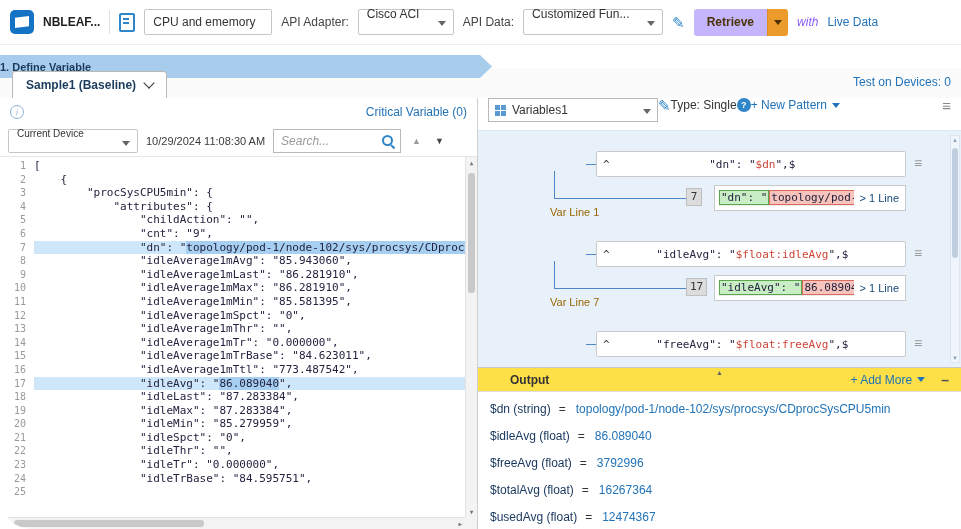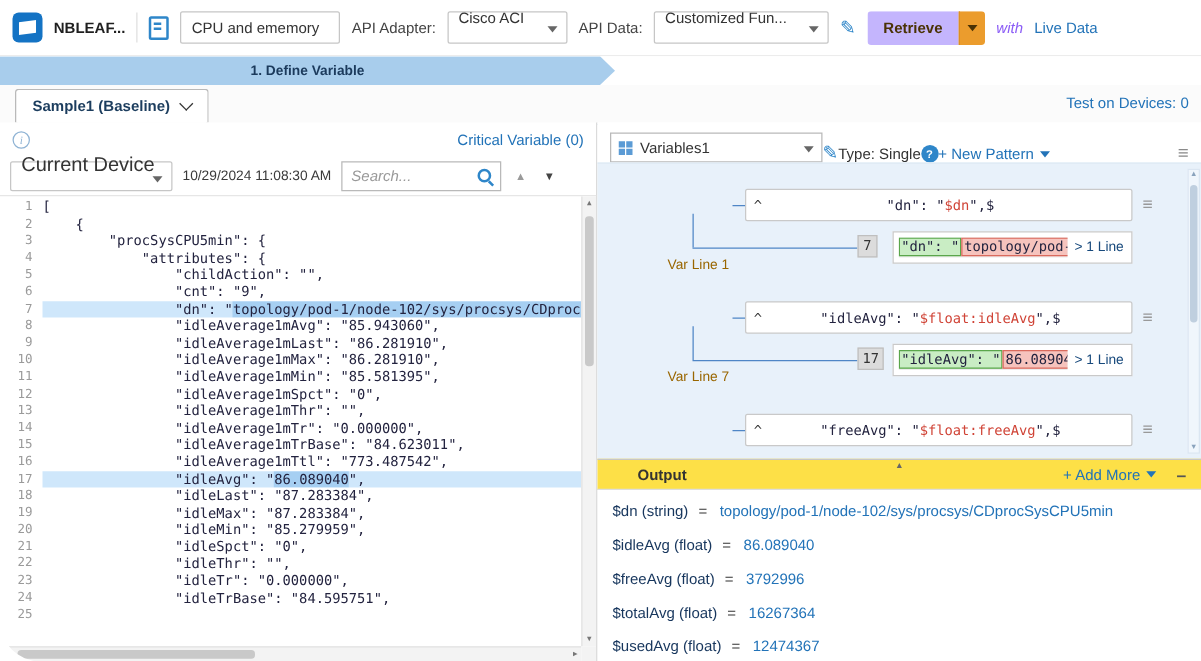--- a/index.html
+++ b/index.html
@@ -28,21 +28,21 @@
   .pencil{color:#2e86c9;font-size:15px;line-height:15px;}
   .retrieve{display:flex;height:27px;border-radius:3px;overflow:hidden;flex:none;}
   .retrieve-main{background:#c4b5fd;color:#4a3205;font-weight:bold;padding:0 13px;line-height:27px;}
   .retrieve-caret{background:#eb9c2d;width:20px;position:relative;border-left:1px solid #dd8f1f;}
   .retrieve-caret::after{content:"";position:absolute;left:6px;top:11px;border-left:4px solid transparent;
                          border-right:4px solid transparent;border-top:5px solid #4a3205;}
   .with{font-style:italic;color:#8b5cf6;}
   .live-data{color:#2273b8;}
   
   .steps{position:absolute;top:45px;left:0;right:0;height:23px;background:#fff;}
-  .step{position:absolute;top:0;height:23px;display:flex;align-items:center;justify-content:center;
+  .step{position:absolute;top:10px;height:23px;display:flex;align-items:center;justify-content:flex-start;
         font-size:11px;font-weight:bold;color:#1b3a5c;cursor:pointer;}
   .step1{left:0;width:492px;background:#a8cdec;z-index:2;
          clip-path:polygon(0 0,calc(100% - 12px) 0,100% 50%,calc(100% - 12px) 100%,0 100%);}
   .step2{left:494px;right:0;background:#d7e9f8;
          clip-path:polygon(0 0,100% 0,100% 100%,0 100%,12px 50%);margin-top:42px;}
   
   .tabrow{position:absolute;top:68px;left:0;right:0;height:32px;background:#fbfbfb;
           border-bottom:1px solid #2e75b6;box-sizing:border-box;}
   .tab{position:absolute;left:12px;top:3px;height:27px;background:#fff;border:1px solid #b9b9b9;border-bottom:none;
        border-radius:3px 3px 0 0;display:flex;align-items:center;gap:9px;padding:0 13px;z-index:2;
@@ -54,21 +54,21 @@
   .left-panel{position:absolute;left:0;top:98px;width:478px;bottom:0;background:#fff;
               border-right:1px solid #cfcfcf;box-sizing:border-box;display:flex;flex-direction:column;}
   .right-panel{position:absolute;left:478px;top:98px;right:0;bottom:0;background:#fff;display:flex;flex-direction:column;}
   
   .lp-head{height:28px;display:flex;align-items:center;padding:0 10px;flex:none;}
   .info-icon{width:14px;height:14px;border:1px solid #8fb3d4;border-radius:50%;color:#8fb3d4;font-size:9px;
              font-style:italic;text-align:center;line-height:13px;box-sizing:border-box;
              font-family:"Liberation Serif",serif;}
   .critical{margin-left:auto;color:#2273b8;}
   .lp-controls{height:30px;display:flex;align-items:center;gap:8px;padding:0 8px;flex:none;}
-  .sel-device{width:130px;height:24px;font-size:16px;}
+  .sel-device{width:130px;height:24px;font-size:10px;}
   .timestamp{font-size:11px;color:#3a3a3a;white-space:nowrap;}
   .search-box{width:128px;height:24px;border:1px solid #b9b9b9;display:flex;align-items:center;
               padding:0 5px;gap:4px;box-sizing:border-box;background:#fff;}
   .search-box input{border:none;outline:none;flex:1;min-width:0;font-size:12px;font-style:italic;
                     font-family:"Liberation Sans",sans-serif;background:transparent;color:#555;}
   .search-box input::placeholder{color:#999;font-style:italic;}
   .search-icon{position:relative;width:14px;height:14px;flex:none;}
   .search-icon::before{content:"";position:absolute;left:1px;top:1px;width:7px;height:7px;
                        border:2px solid #2e86c9;border-radius:50%;}
   .search-icon::after{content:"";position:absolute;left:10px;top:10px;width:5px;height:2px;background:#2e86c9;
@@ -87,40 +87,40 @@
   .vscroll{position:absolute;right:0;top:0;bottom:12px;width:12px;background:#f3f3f3;border-left:1px solid #e2e2e2;
            box-sizing:border-box;display:flex;flex-direction:column;align-items:center;justify-content:space-between;
            font-size:6px;color:#777;padding:2px 0;}
   .vthumb{position:absolute;top:16px;left:2px;width:7px;height:120px;background:#c9c9c9;border-radius:3px;}
   .hscroll{position:absolute;left:0;right:12px;bottom:0;height:12px;background:#f3f3f3;border-top:1px solid #e2e2e2;
            box-sizing:border-box;display:flex;align-items:center;justify-content:space-between;
            font-size:6px;color:#777;padding:0 3px;}
   .hthumb{position:absolute;left:14px;top:2px;width:190px;height:7px;background:#c9c9c9;border-radius:3px;}
   .sb-corner{position:absolute;right:0;bottom:0;width:12px;height:12px;background:#f3f3f3;}
   
-  .rp-head{height:32px;display:flex;align-items:flex-end;padding:0 10px;gap:0;background:#fff;flex:none;}
+  .rp-head{height:32px;display:flex;align-items:flex-start;padding:0 10px;gap:0;background:#fff;flex:none;}
   .vars-select{width:170px;height:24px;border:1px solid #b9b9b9;display:flex;align-items:center;gap:6px;
                padding:0 20px 0 6px;position:relative;background:#fff;box-sizing:border-box;}
   .vars-select::after{content:"";position:absolute;right:6px;top:10px;border-left:4px solid transparent;
                       border-right:4px solid transparent;border-top:5px solid #666;}
   .grid-icon{width:11px;height:11px;display:grid;grid-template-columns:1fr 1fr;grid-template-rows:1fr 1fr;gap:1px;flex:none;}
   .grid-icon span{background:#5b9bd5;}
   .type-lbl{color:#333;white-space:nowrap;}
   .q-icon{width:14px;height:14px;background:#2e86c9;color:#fff;border-radius:50%;font-size:9px;font-weight:bold;
           text-align:center;line-height:14px;flex:none;}
   .new-pattern{color:#2273b8;display:flex;align-items:center;gap:5px;white-space:nowrap;}
   .np-caret{border-left:4px solid transparent;border-right:4px solid transparent;border-top:5px solid #2273b8;}
   .burger{color:#8a8a8a;font-size:15px;line-height:15px;}
   .rp-burger{margin-left:auto;}
   
   .pattern-area{flex:none;height:237px;background:#e8f1fa;border-top:1px solid #dde9f4;position:relative;
                 overflow:hidden;box-sizing:border-box;}
   .var-group{position:relative;height:60px;margin:0 0 30px 56px;width:372px;}
   .var-group:first-child{margin-top:20px;}
-  .vl-label{position:absolute;left:0;top:7px;width:54px;color:#996600;font-size:11px;white-space:nowrap;margin-top:48px;}
+  .vl-label{position:absolute;left:16px;top:7px;width:54px;color:#996600;font-size:11px;white-space:nowrap;margin-top:48px;}
   .conn{position:absolute;background:#4f86c6;}
   .conn-h1{left:52px;top:13px;width:10px;height:1px;}
   .conn-v{left:20px;top:20px;width:1px;height:27px;}
   .conn-h2{left:20px;top:47px;width:132px;height:1px;}
   .pat-box{position:absolute;left:62px;top:0;width:310px;height:26px;background:#fff;border:1px solid #c9c9c9;
            border-radius:2px;display:flex;align-items:center;box-sizing:border-box;
            font-family:"DejaVu Sans Mono",monospace;font-size:11px;color:#23233f;}
   .anchor{padding:0 6px;color:#333;flex:none;}
   .pat-text{flex:1;text-align:center;padding-right:16px;white-space:nowrap;overflow:hidden;}
   .pat-var{color:#d04437;}

